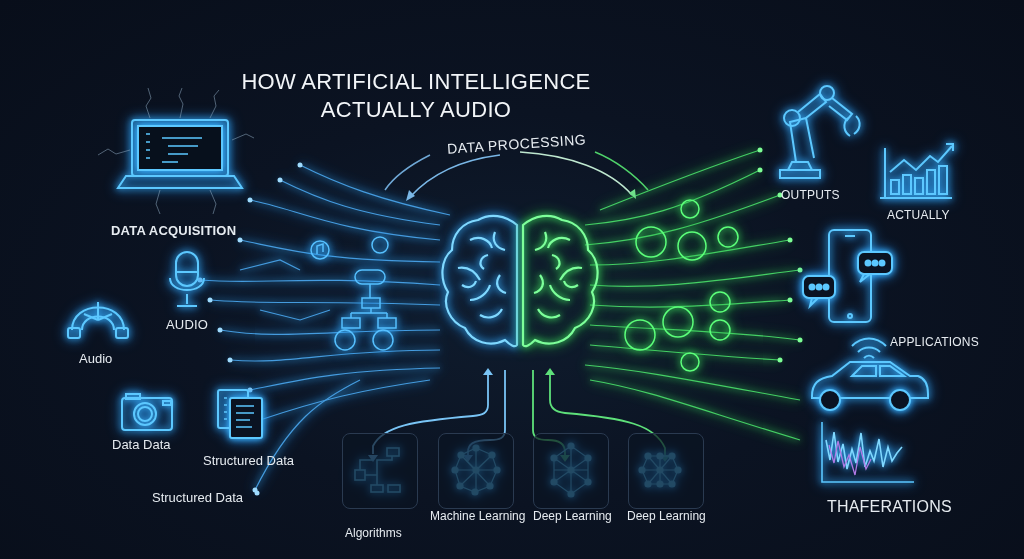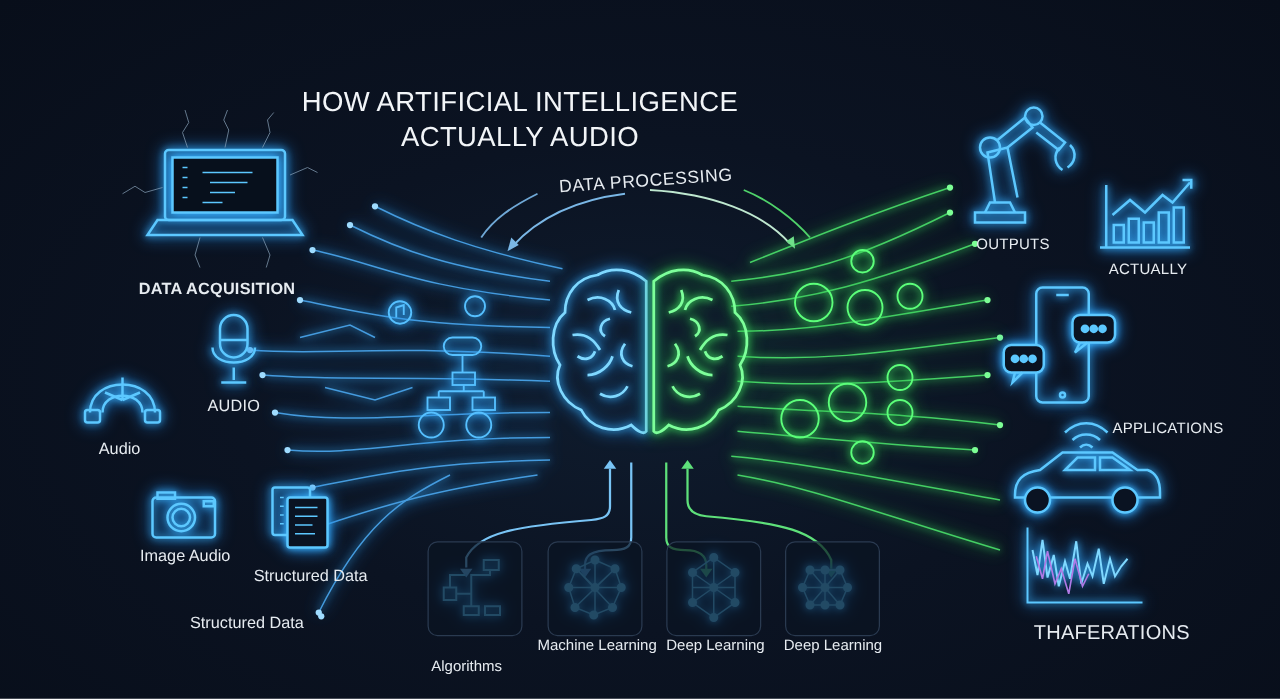--- a/index.html
+++ b/index.html
@@ -292,21 +292,21 @@
 <div class="abs box" style="left:628px;top:433px;"></div>
 
 <div class="abs title" style="top:68px;">HOW ARTIFICIAL INTELLIGENCE</div>
 <div class="abs title" style="top:96px;left:0;">ACTUALLY AUDIO</div>
 
 <div class="abs lbl" style="left:447px;top:136px;font-size:14px;transform:rotate(-4deg);letter-spacing:0.5px;">DATA PROCESSING</div>
 
 <div class="abs lbl caps" style="left:111px;top:223px;font-weight:bold;">DATA ACQUISITION</div>
 <div class="abs lbl caps" style="left:166px;top:317px;">AUDIO</div>
 <div class="abs lbl" style="left:79px;top:351px;">Audio</div>
-<div class="abs lbl" style="left:112px;top:437px;">Image Audio</div>
+<div class="abs lbl" style="left:112px;top:437px;">Data Data</div>
 <div class="abs lbl" style="left:203px;top:453px;">Structured Data</div>
 <div class="abs lbl" style="left:152px;top:490px;">Structured Data</div>
 
 <div class="abs lbl" style="left:345px;top:509px;font-size:12px;margin-top:17px;">Algorithms</div>
 <div class="abs lbl" style="left:430px;top:509px;font-size:12px;">Machine Learning</div>
 <div class="abs lbl" style="left:533px;top:509px;font-size:12px;">Deep Learning</div>
 <div class="abs lbl" style="left:627px;top:509px;font-size:12px;">Deep Learning</div>
 
 <div class="abs lbl caps" style="left:781px;top:188px;font-size:12px;">OUTPUTS</div>
 <div class="abs lbl caps" style="left:887px;top:208px;font-size:12px;">ACTUALLY</div>

